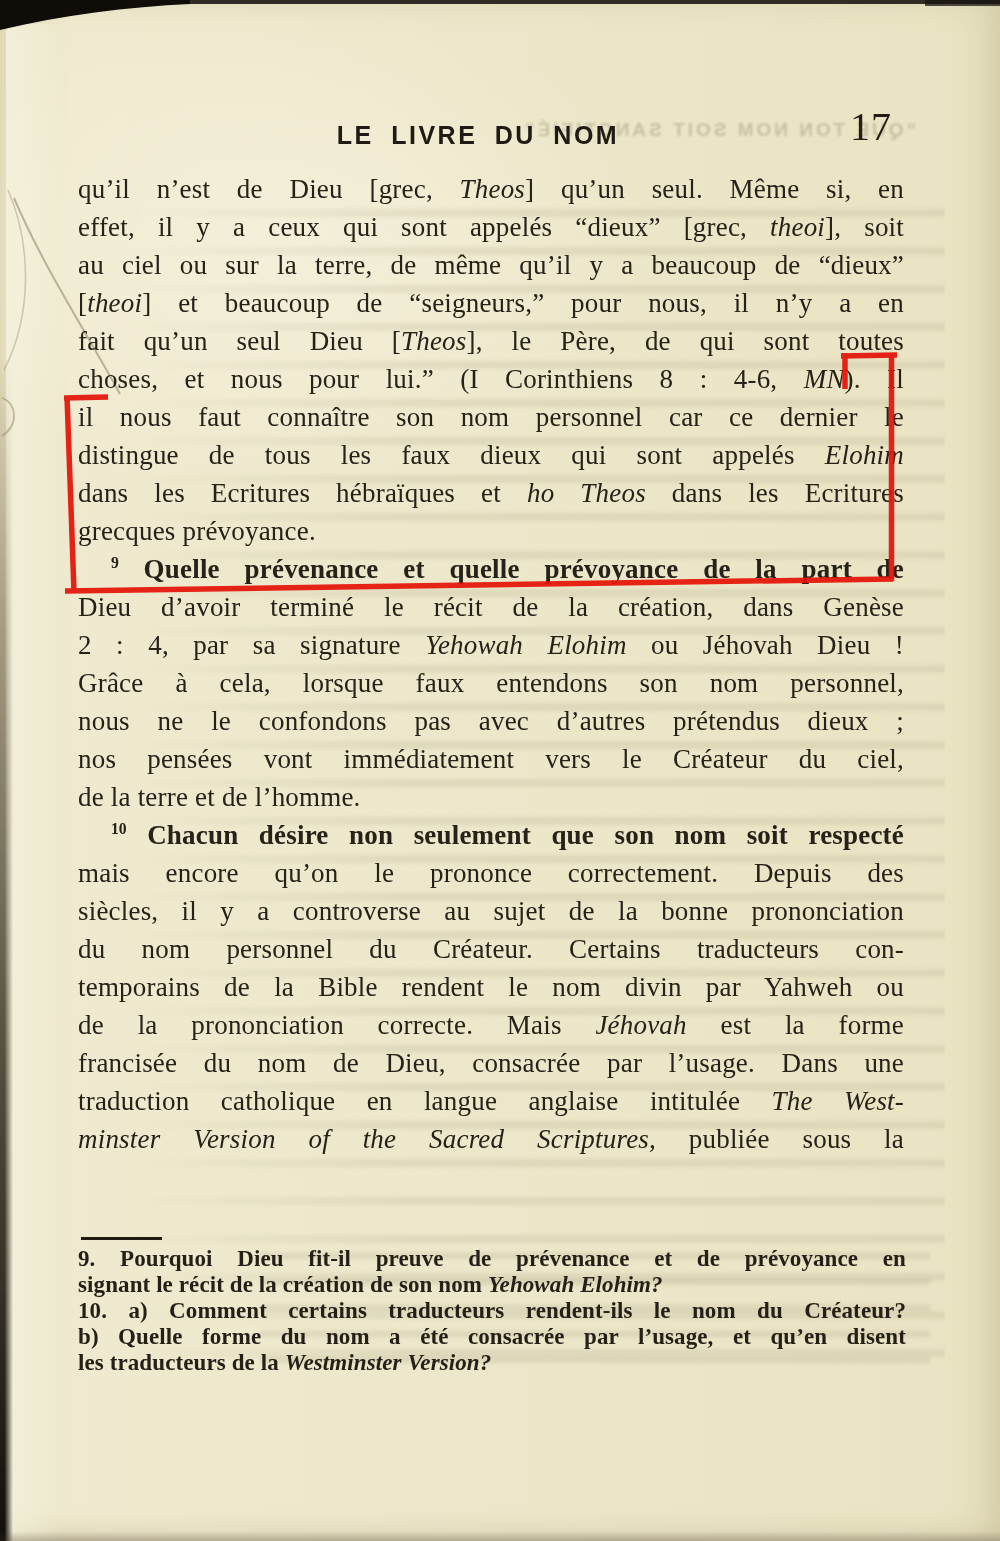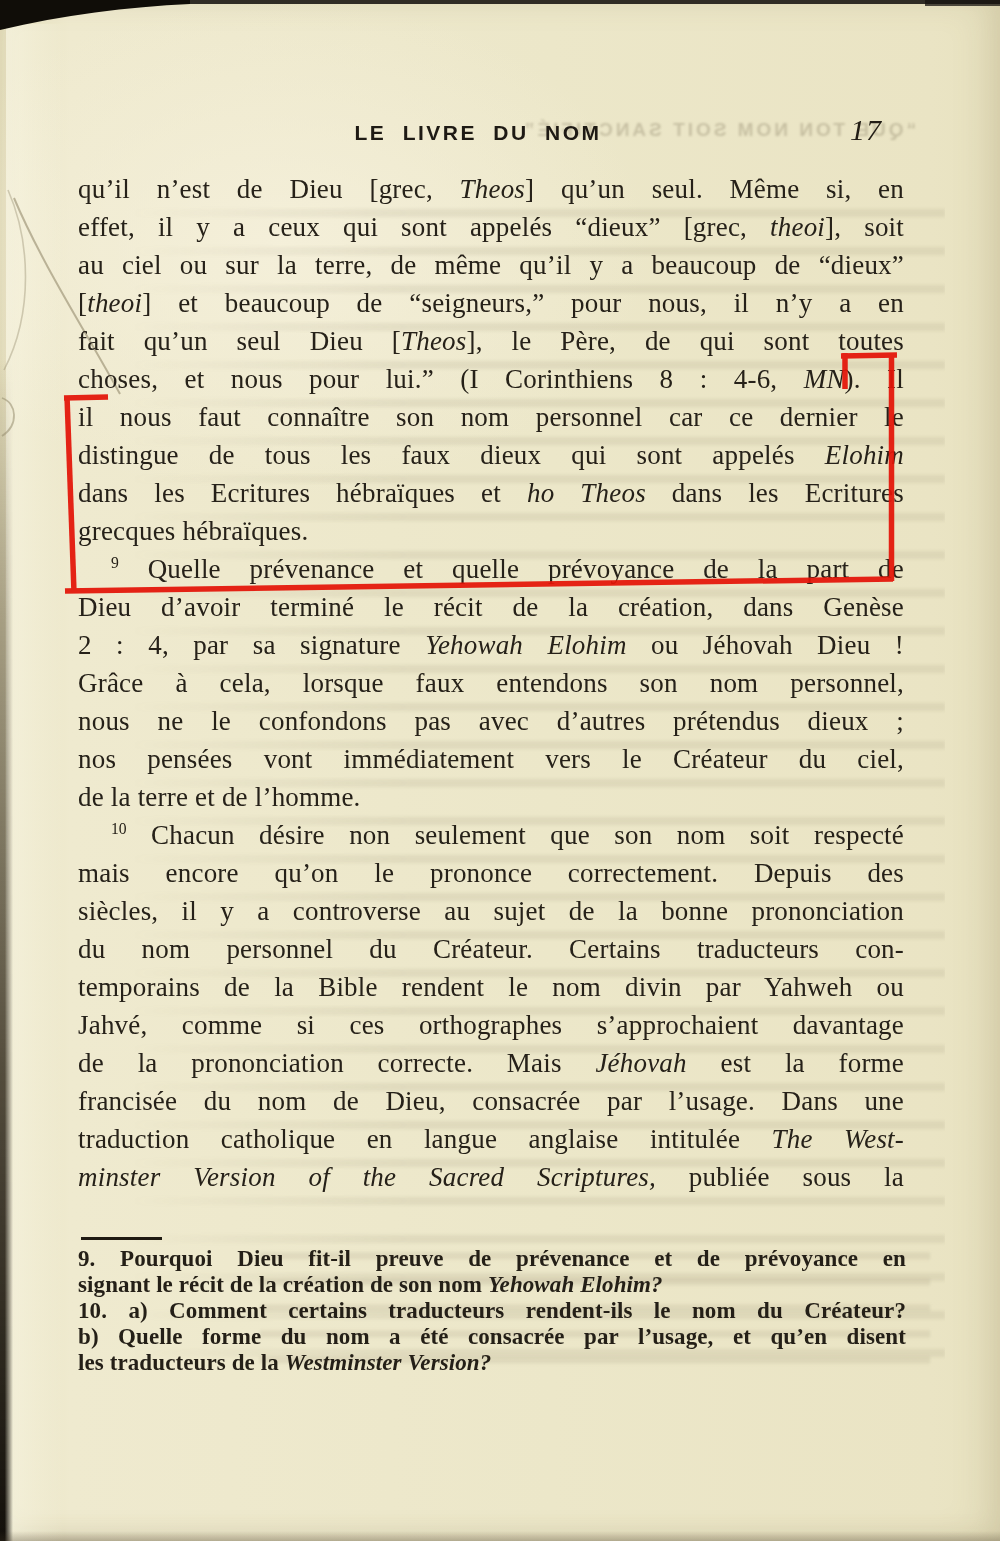--- a/index.html
+++ b/index.html
@@ -37,31 +37,31 @@
             mask:linear-gradient(to right, transparent 0, #000 35%, #000 100%);
     filter:blur(1.6px);pointer-events:none;}
   .ghost-rows2{
     position:absolute;left:260px;right:70px;top:1240px;height:140px;
     background:repeating-linear-gradient(to bottom, transparent 0 12px,
       rgba(128,119,92,.13) 13px 19px, transparent 20px 26px);
     filter:blur(1.6px);pointer-events:none;}
 
   .running-header{
     position:absolute;top:121px;left:0;width:956px;text-align:center;
-    font-family:"Liberation Sans",sans-serif;font-weight:700;font-size:21px;
+    font-family:"Liberation Sans",sans-serif;font-weight:700;font-size:25px;
     letter-spacing:2.5px;word-spacing:8px;color:#1e1a14;}
   .page-number{
-    position:absolute;top:113px;left:850px;width:50px;
-    font-size:30px;color:#221d15;letter-spacing:1px;font-style:italic;}
+    position:absolute;top:103px;left:850px;width:50px;
+    font-size:40px;color:#221d15;letter-spacing:1px;}
 
   .body-text{position:absolute;left:78px;top:170px;width:826px;color:#262119;}
   .line{height:38px;line-height:38px;font-size:27px;letter-spacing:.2px;
     text-align:justify;text-align-last:justify;}
   .line.last{text-align-last:left;}
-  .line.indent{padding-left:33px;}
+  .line.indent{padding-left:33px;font-weight:bold;}
   .line sup{font-size:.58em;line-height:0;vertical-align:super;letter-spacing:0;}
   .line i{font-style:italic;}
 
   .footnote-rule{position:absolute;left:81px;top:1237px;width:81px;height:3px;background:#1f1a12;}
   .footnotes{position:absolute;left:78px;top:1246px;width:828px;color:#241f17;}
   .footnotes .line{height:26px;line-height:26px;font-size:23px;font-weight:700;letter-spacing:.1px;}
 
   .overlay-svg{position:absolute;left:0;top:0;pointer-events:none;}
 </style>
 </head>
@@ -95,34 +95,33 @@
   <div class="body-text" id="body-text">
       <div class="line"><span>qu’il n’est de Dieu [grec, </span><i>Theos</i><span>] qu’un seul. Même si, en</span></div>
       <div class="line"><span>effet, il y a ceux qui sont appelés “dieux” [grec, </span><i>theoi</i><span>], soit</span></div>
       <div class="line"><span>au ciel ou sur la terre, de même qu’il y a beaucoup de “dieux”</span></div>
       <div class="line"><span>[</span><i>theoi</i><span>] et beaucoup de “seigneurs,” pour nous, il n’y a en</span></div>
       <div class="line"><span>fait qu’un seul Dieu [</span><i>Theos</i><span>], le Père, de qui sont toutes</span></div>
       <div class="line"><span>choses, et nous pour lui.” (I Corinthiens 8 : 4-6, </span><i>MN</i><span>). Il</span></div>
       <div class="line"><span>il nous faut connaître son nom personnel car ce dernier le</span></div>
       <div class="line"><span>distingue de tous les faux dieux qui sont appelés </span><i>Elohim</i></div>
       <div class="line"><span>dans les Ecritures hébraïques et </span><i>ho Theos</i><span> dans les Ecritures</span></div>
-      <div class="line last"><span>grecques hébraïques.</span></div>
+      <div class="line last"><span>grecques prévoyance.</span></div>
       <div class="line indent"><sup>9</sup><span> Quelle prévenance et quelle prévoyance de la part de</span></div>
       <div class="line"><span>Dieu d’avoir terminé le récit de la création, dans Genèse</span></div>
       <div class="line"><span>2 : 4, par sa signature </span><i>Yehowah Elohim</i><span> ou Jéhovah Dieu !</span></div>
       <div class="line"><span>Grâce à cela, lorsque faux entendons son nom personnel,</span></div>
       <div class="line"><span>nous ne le confondons pas avec d’autres prétendus dieux ;</span></div>
       <div class="line"><span>nos pensées vont immédiatement vers le Créateur du ciel,</span></div>
       <div class="line last"><span>de la terre et de l’homme.</span></div>
       <div class="line indent"><sup>10</sup><span> Chacun désire non seulement que son nom soit respecté</span></div>
       <div class="line"><span>mais encore qu’on le prononce correctement. Depuis des</span></div>
       <div class="line"><span>siècles, il y a controverse au sujet de la bonne prononciation</span></div>
       <div class="line"><span>du nom personnel du Créateur. Certains traducteurs con-</span></div>
       <div class="line"><span>temporains de la Bible rendent le nom divin par Yahweh ou</span></div>
-      <div class="line"><span>Jahvé, comme si ces orthographes s’approchaient davantage</span></div>
       <div class="line"><span>de la prononciation correcte. Mais </span><i>Jéhovah</i><span> est la forme</span></div>
       <div class="line"><span>francisée du nom de Dieu, consacrée par l’usage. Dans une</span></div>
       <div class="line"><span>traduction catholique en langue anglaise intitulée </span><i>The West-</i></div>
       <div class="line"><i>minster Version of the Sacred Scriptures,</i><span> publiée sous la</span></div>
     </div>
 
   <div class="footnote-rule"></div>
   <div class="footnotes" id="footnotes">
       <div class="line"><span>9. Pourquoi Dieu fit-il preuve de prévenance et de prévoyance en</span></div>
       <div class="line last"><span>signant le récit de la création de son nom </span><i>Yehowah Elohim?</i></div>

